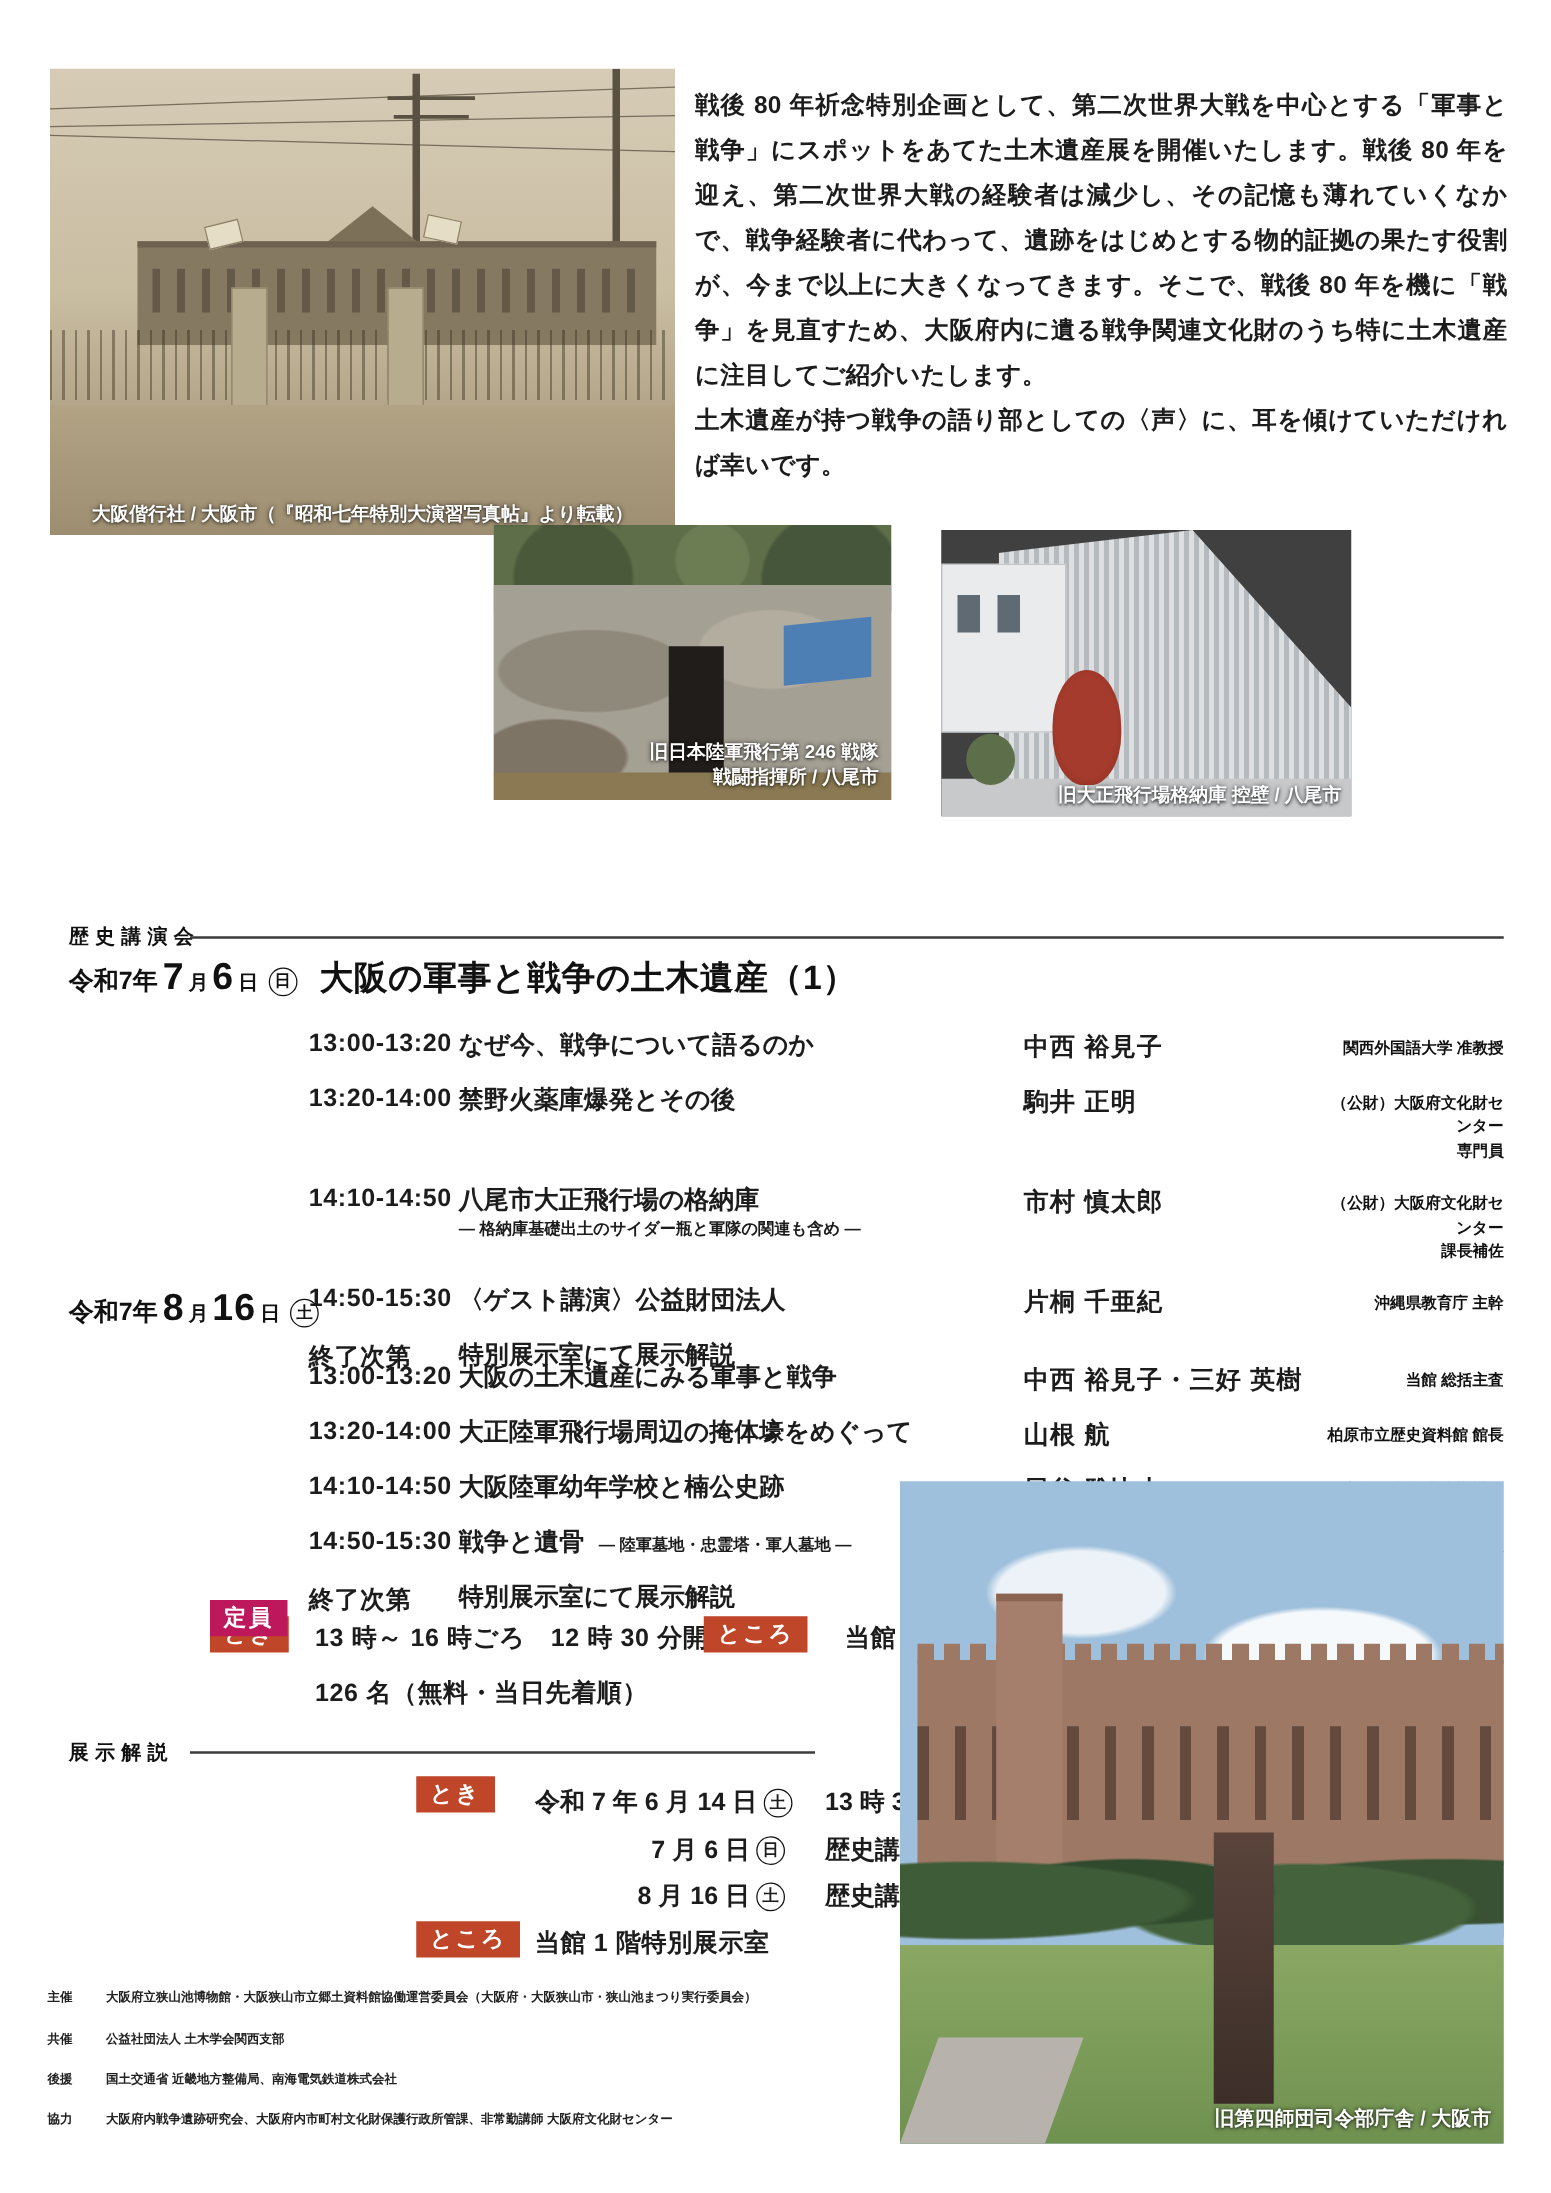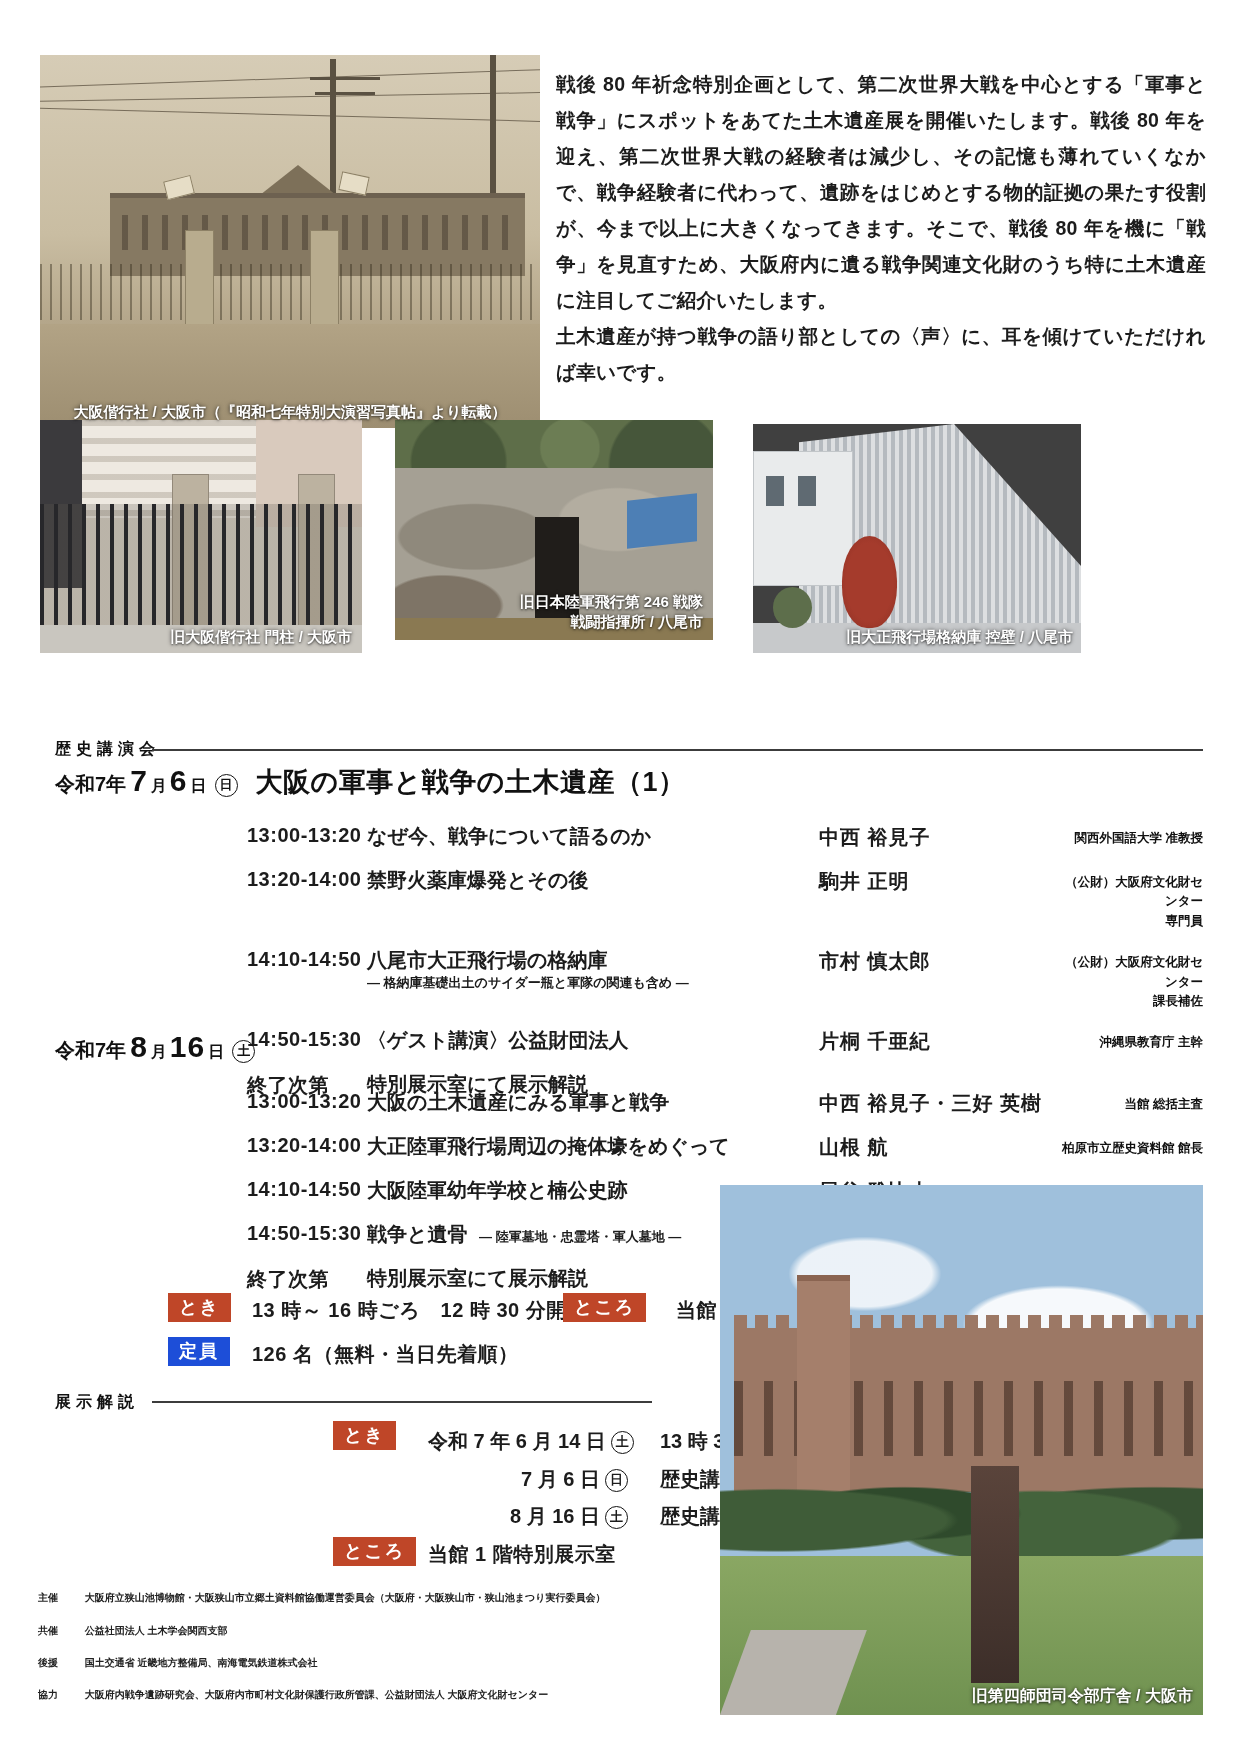--- a/index.html
+++ b/index.html
@@ -148,30 +148,20 @@
     <div class="hp-pillar" style="left:54%;"></div>
     <div class="hp-flag" style="left:25%;top:33%;transform:rotate(-14deg);"></div>
     <div class="hp-flag" style="left:60%;top:32%;transform:rotate(12deg);"></div>
     <div class="hp-road"></div>
     <div class="pcaption" style="bottom:6px;left:0;right:0;text-align:center;">大阪偕行社 / 大阪市（『昭和七年特別大演習写真帖』より転載）</div>
   </div>
 
   <div class="hero-text">戦後 80 年祈念特別企画として、第二次世界大戦を中心とする「軍事と戦争」にスポットをあてた土木遺産展を開催いたします。戦後 80 年を迎え、第二次世界大戦の経験者は減少し、その記憶も薄れていくなかで、戦争経験者に代わって、遺跡をはじめとする物的証拠の果たす役割が、今まで以上に大きくなってきます。そこで、戦後 80 年を機に「戦争」を見直すため、大阪府内に遺る戦争関連文化財のうち特に土木遺産に注目してご紹介いたします。
 土木遺産が持つ戦争の語り部としての〈声〉に、耳を傾けていただければ幸いです。</div>
 
-  <div class="photo g1">
-    <div class="g1-towerL"></div>
-      <div class="g1-bldgC"></div>
-      <div class="g1-bldgR"></div>
-    <div class="g1-pillar" style="left:41%;"></div>
-      <div class="g1-pillar" style="left:80%;"></div>
-    <div class="g1-fence"></div>
-      <div class="g1-ground"></div>
-    <div class="pcaption" style="bottom:6px;right:10px;text-align:right;">旧大阪偕行社 門柱 / 大阪市</div>
-  </div>
 
   <div class="photo g2">
     <div class="g2-trees"></div>
       <div class="g2-rock"></div>
     <div class="g2-door"></div>
       <div class="g2-tarp"></div>
       <div class="g2-leaf"></div>
     <div class="pcaption" style="bottom:8px;right:10px;text-align:right;">旧日本陸軍飛行第 246 戦隊
 戦闘指揮所 / 八尾市</div>
   </div>
@@ -277,21 +267,21 @@
     <div class="srow">
       <div class="s-time">終了次第</div>
       <div class="s-topic">特別展示室にて展示解説</div>
     </div>
   </div>
 
   <div class="tag" style="left:168px;top:1293px;background:#bf4628;">とき</div>
   <div class="info-val" style="left:252px;top:1297px;">13 時～ 16 時ごろ　12 時 30 分開場</div>
   <div class="tag" style="left:563px;top:1293px;background:#bf4628;">ところ</div>
   <div class="info-val" style="left:676px;top:1297px;">当館 2 階ホール</div>
-  <div class="tag" style="left:168px;top:1337px;background:#1d4ed8;">定員</div>
+  <div class="tag" style="left:168px;top:1280px;background:#be185d;">定員</div>
   <div class="info-val" style="left:252px;top:1341px;">126 名（無料・当日先着順）</div>
 
   <div class="sec-head" style="left:55px;top:1392px;">展示解説</div>
   <div class="rule" style="left:152px;top:1401px;width:500px;"></div>
 
   <div class="tag" style="left:333px;top:1421px;background:#bf4628;">とき</div>
 
   <div class="exh-date" style="top:1428px;">
     <span>令和 7 年 6 月 14 日</span><span class="wday">土</span>
   </div>
@@ -329,16 +319,16 @@
   <div class="credit" style="top:1624px;">
     <span class="role">共催</span>
     <span>公益社団法人 土木学会関西支部</span>
   </div>
   <div class="credit" style="top:1656px;">
     <span class="role">後援</span>
     <span>国土交通省 近畿地方整備局、南海電気鉄道株式会社</span>
   </div>
   <div class="credit" style="top:1688px;">
     <span class="role">協力</span>
-    <span>大阪府内戦争遺跡研究会、大阪府内市町村文化財保護行政所管課、公益財団法人 大阪府文化財センター</span>
+    <span>大阪府内戦争遺跡研究会、大阪府内市町村文化財保護行政所管課、非常勤講師 大阪府文化財センター</span>
   </div>
 
 </div>
 
 </body></html>

